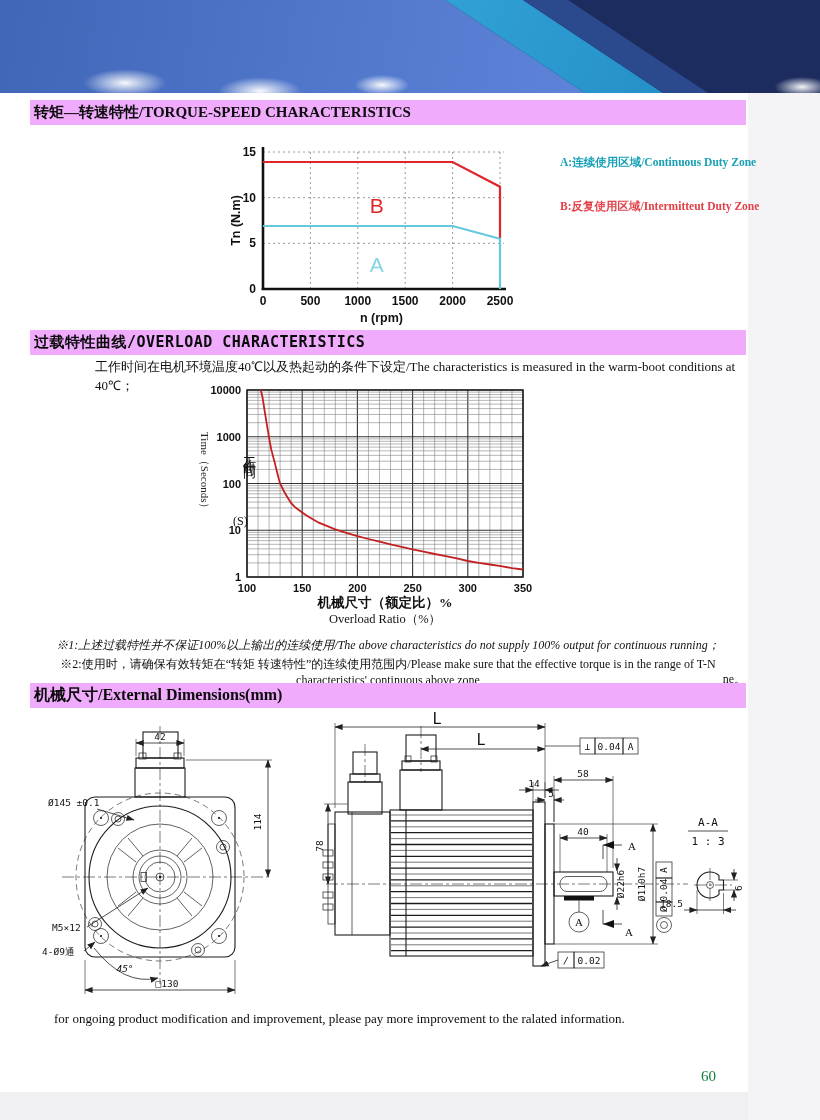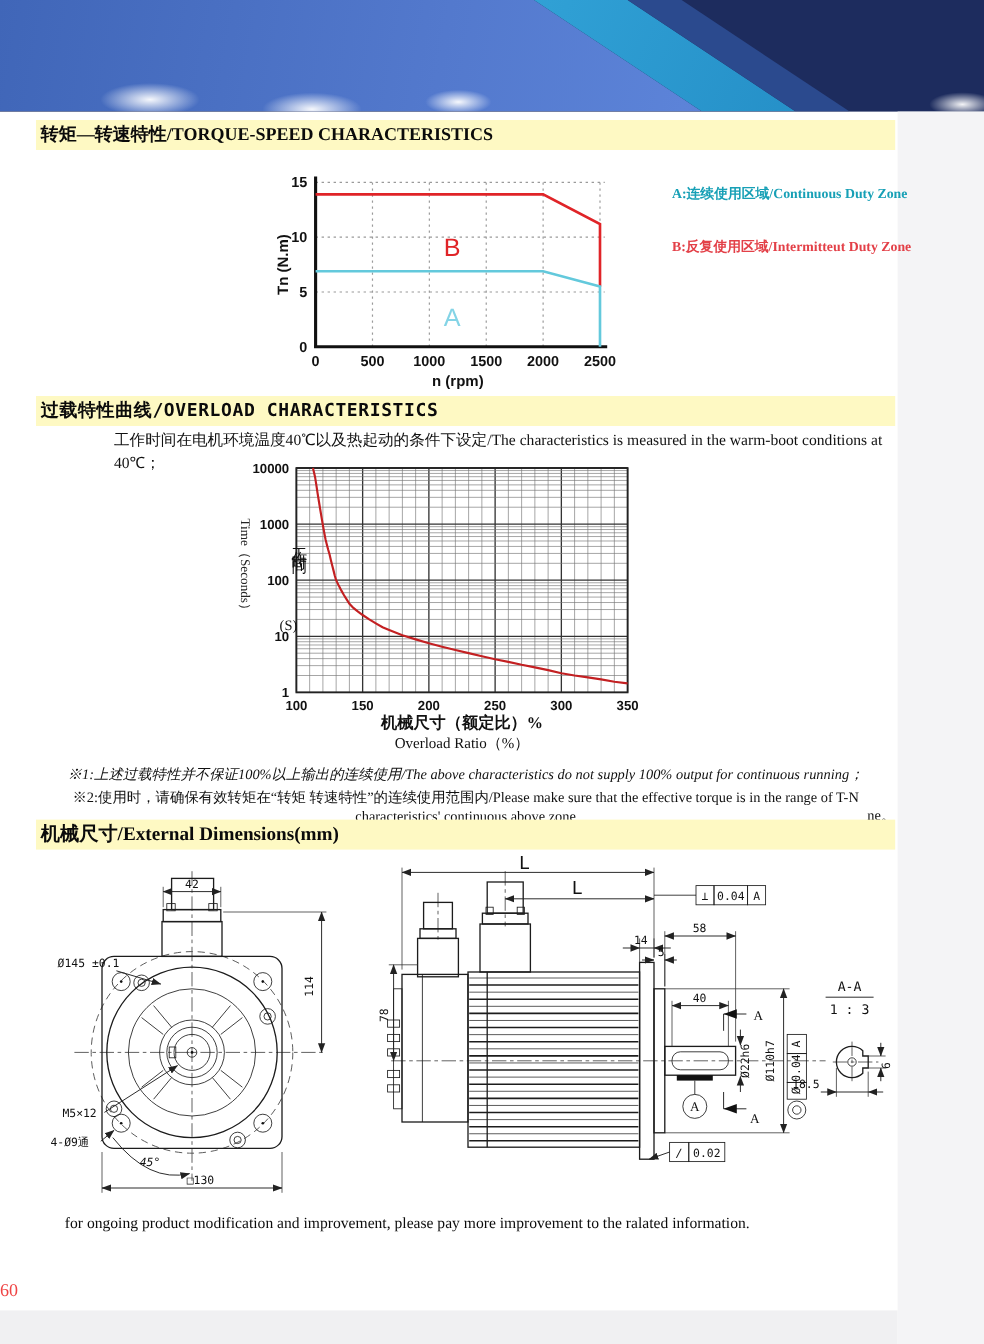--- a/index.html
+++ b/index.html
@@ -15,21 +15,21 @@
   .header .blue{position:absolute;inset:0;background:linear-gradient(100deg,#4066b8 0%,#5379cd 45%,#5c83d8 70%,#4a70c4 100%);
                 clip-path:polygon(0 0,445px 0,585px 100%,0 100%);}
   .header .teal{position:absolute;inset:0;background:linear-gradient(115deg,#49b9e2 0%,#2f9fd4 55%,#1f86c0 100%);
                 clip-path:polygon(445px 0,523px 0,663px 100%,585px 100%);}
   .header .streak{position:absolute;inset:0;background:#2b4a8e;
                 clip-path:polygon(523px 0,568px 0,708px 100%,663px 100%);}
   .glow{position:absolute;width:90px;height:30px;border-radius:50%;
         background:radial-gradient(ellipse at center,rgba(255,255,255,.95) 0%,rgba(255,255,255,0) 65%);}
 
   
-  .bar{position:absolute;left:30px;width:716px;height:25px;background:#fef9c3;color:#0b0b0b;
+  .bar{position:absolute;left:30px;width:716px;height:25px;background:#f0abfc;color:#0b0b0b;
        display:flex;align-items:center;padding-left:4px;box-sizing:border-box;}
   .bar.serif{font:bold 15px "Liberation Serif",serif;}
   .bar.mono{font:bold 15px "DejaVu Sans Mono",monospace;letter-spacing:.5px;}
   .bar.big{font:bold 16px "Liberation Serif",serif;}
 
   
   .tick{font:bold 12px "Liberation Sans",sans-serif;fill:#111;}
   .tick2{font:bold 11px "Liberation Sans",sans-serif;fill:#111;}
   .zone{font:21px "Liberation Sans",sans-serif;}
   .axis-label{font:bold 12.5px "Liberation Sans",sans-serif;fill:#111;}
@@ -52,21 +52,21 @@
   .ext{stroke:#333;stroke-width:0.65;fill:none;}
   .cl{stroke:#444;stroke-width:0.7;fill:none;stroke-dasharray:12 3 3 3;}
   .dtext{font:9.5px "DejaVu Sans Mono",monospace;fill:#111;}
   .dtext.it{font-style:italic;}
   .ltext{font:15px "DejaVu Sans Mono",monospace;fill:#111;}
   .atext{font:11px "Liberation Serif",serif;fill:#111;}
 
   
   .footer-note{position:absolute;left:28px;top:1008px;width:718px;font:13px "Liberation Serif",serif;color:#0c0c0c;line-height:21px;}
   .footer-note .l2{padding-left:26px;}
-  .page-num{position:absolute;left:0;top:1068px;width:716px;text-align:left;font:15px "Liberation Serif",serif;color:#ef4444;}
+  .page-num{position:absolute;left:0;top:1068px;width:716px;text-align:right;font:15px "Liberation Serif",serif;color:#15803d;}
 </style>
 </head>
 <body>
 
 <div class="header">
   <div class="blue"></div>
   <div class="teal"></div>
   <div class="streak"></div>
   <div class="glow" style="left:80px;top:68px;"></div>
   <div class="glow" style="left:215px;top:76px;"></div>

